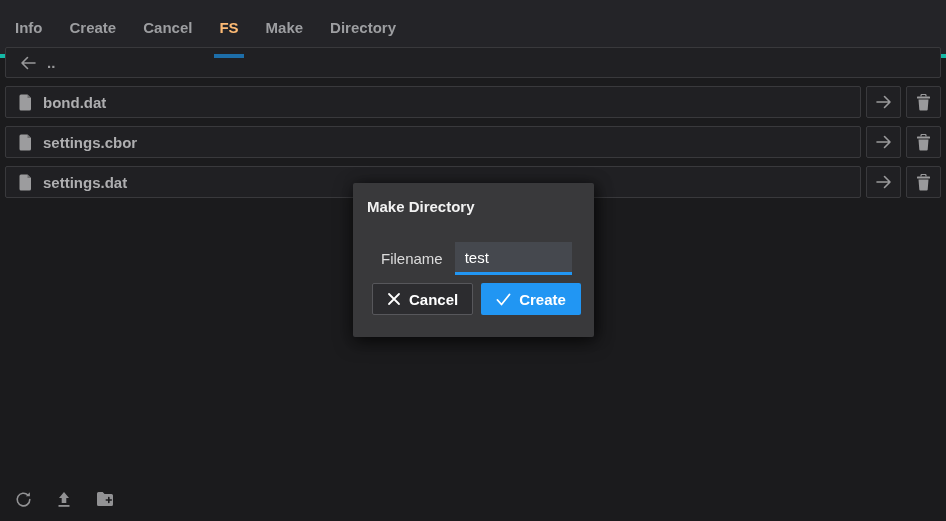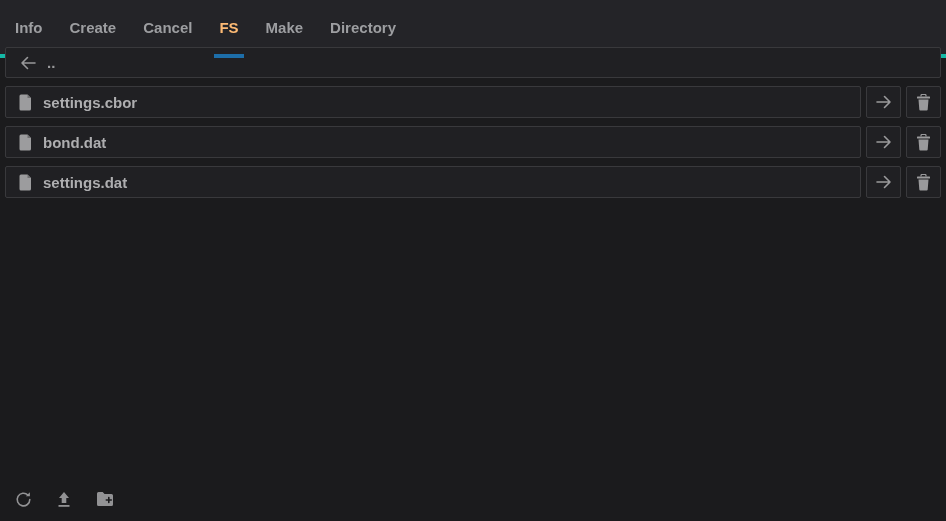--- a/index.html
+++ b/index.html
@@ -82,21 +82,21 @@
     </div>
 
     <div class="row">
       <div class="row-main">
         <span class="icon">
           <svg width="14" height="17" viewBox="0 0 14 17">
             <path d="M2 0.5h6.5L12 4v11a1.5 1.5 0 0 1-1.5 1.5h-8.5A1.5 1.5 0 0 1 .5 15V2A1.5 1.5 0 0 1 2 .5z" fill="#9c9c9e"></path>
             <path d="M8.5 .5V4H12z" fill="#6f6f71"></path>
           </svg>
         </span>
-        <span class="row-name">settings.cbor</span>
+        <span class="row-name">bond.dat</span>
       </div>
       <div class="sq-btn">
         <span class="icon">
           <svg width="18" height="16" viewBox="0 0 18 16">
             <path d="M2 8h13M9.5 2.5L15 8l-5.5 5.5" stroke="#9a9a9c" stroke-width="1.6" fill="none" stroke-linecap="round" stroke-linejoin="round"></path>
           </svg>
         </span>
       </div>
       <div class="sq-btn">
         <span class="icon">
@@ -110,21 +110,21 @@
     </div>
 
     <div class="row">
       <div class="row-main">
         <span class="icon">
           <svg width="14" height="17" viewBox="0 0 14 17">
             <path d="M2 0.5h6.5L12 4v11a1.5 1.5 0 0 1-1.5 1.5h-8.5A1.5 1.5 0 0 1 .5 15V2A1.5 1.5 0 0 1 2 .5z" fill="#9c9c9e"></path>
             <path d="M8.5 .5V4H12z" fill="#6f6f71"></path>
           </svg>
         </span>
-        <span class="row-name">bond.dat</span>
+        <span class="row-name">settings.cbor</span>
       </div>
       <div class="sq-btn">
         <span class="icon">
           <svg width="18" height="16" viewBox="0 0 18 16">
             <path d="M2 8h13M9.5 2.5L15 8l-5.5 5.5" stroke="#9a9a9c" stroke-width="1.6" fill="none" stroke-linecap="round" stroke-linejoin="round"></path>
           </svg>
         </span>
       </div>
       <div class="sq-btn">
         <span class="icon">
@@ -160,20 +160,45 @@
             <rect x="1" y="2.5" width="13" height="2" rx="0.5" fill="#9a9a9c"></rect>
             <path d="M5 2.5V1.5a1 1 0 0 1 1-1h3a1 1 0 0 1 1 1v1" stroke="#9a9a9c" stroke-width="1.2" fill="none"></path>
             <path d="M2.5 5.5h10l-0.8 10a1 1 0 0 1-1 .9H4.3a1 1 0 0 1-1-.9z" fill="#9a9a9c"></path>
           </svg>
         </span>
       </div>
     </div>
 
   </div>
 
+  <div class="modal">
+    <div class="modal-title">Make Directory</div>
+    <div class="modal-form">
+      <span class="modal-label">Filename</span>
+      <input class="modal-input" type="text" value="test" style="">
+    </div>
+    <div class="modal-buttons">
+      <div class="btn btn-cancel">
+        <span class="icon">
+          <svg width="14" height="14" viewBox="0 0 14 14">
+            <path d="M2 2l10 10M12 2L2 12" stroke="#ffffff" stroke-width="1.8" stroke-linecap="round"></path>
+          </svg>
+        </span>
+        <span>Cancel</span>
+      </div>
+      <div class="btn btn-create">
+        <span class="icon">
+          <svg width="15" height="13" viewBox="0 0 15 13">
+            <path d="M1.5 7l4 4.5L13.5 1.5" stroke="#ffffff" stroke-width="1.8" fill="none" stroke-linecap="round" stroke-linejoin="round"></path>
+          </svg>
+        </span>
+        <span>Create</span>
+      </div>
+    </div>
+  </div>
 
   <div class="footer">
     <button class="tool-btn">
       <span class="icon">
         <svg width="17" height="17" viewBox="0 0 17 17">
           <path d="M14.8 8.5a6.3 6.3 0 1 1-1.9-4.5" stroke="#929294" stroke-width="1.6" fill="none" stroke-linecap="round"></path>
           <path d="M14.9 1.2v4h-4z" fill="#929294"></path>
         </svg>
       </span>
     </button>

